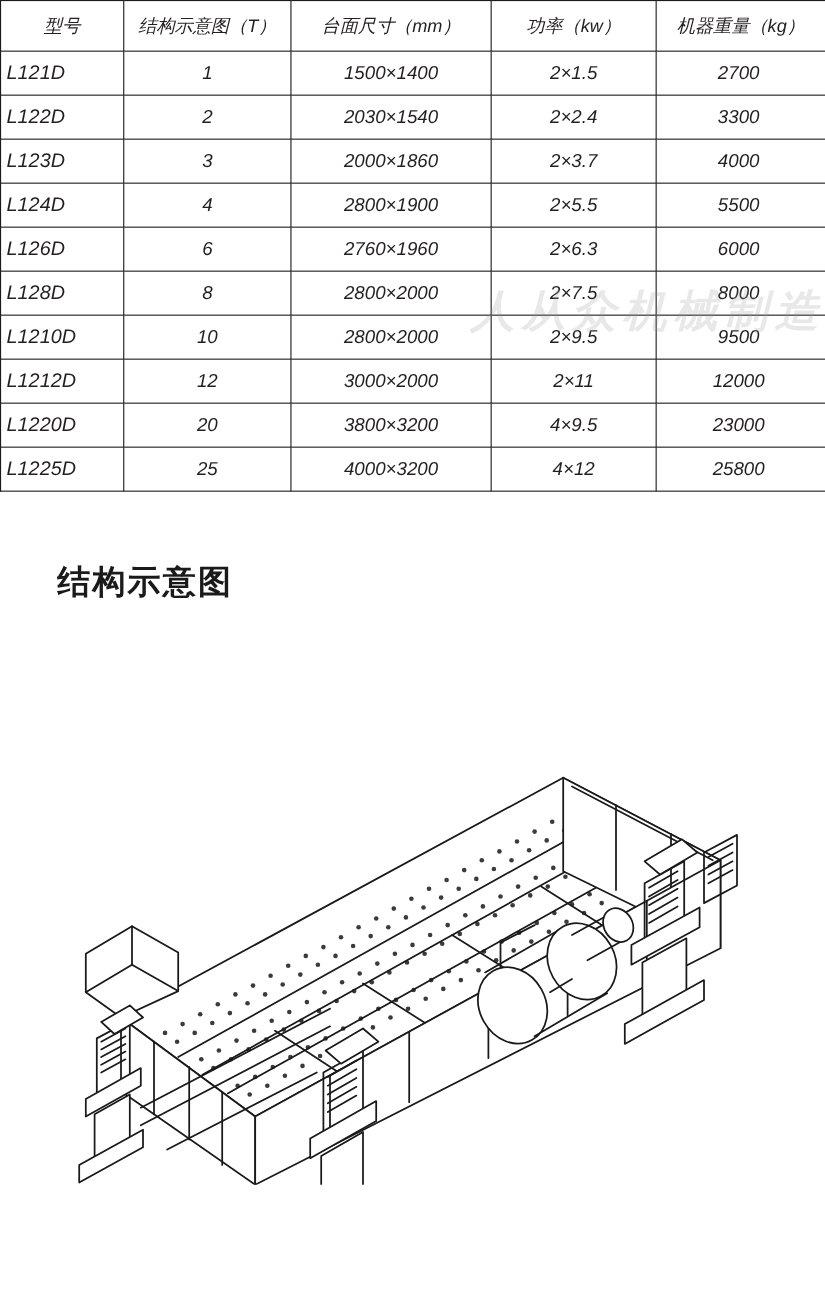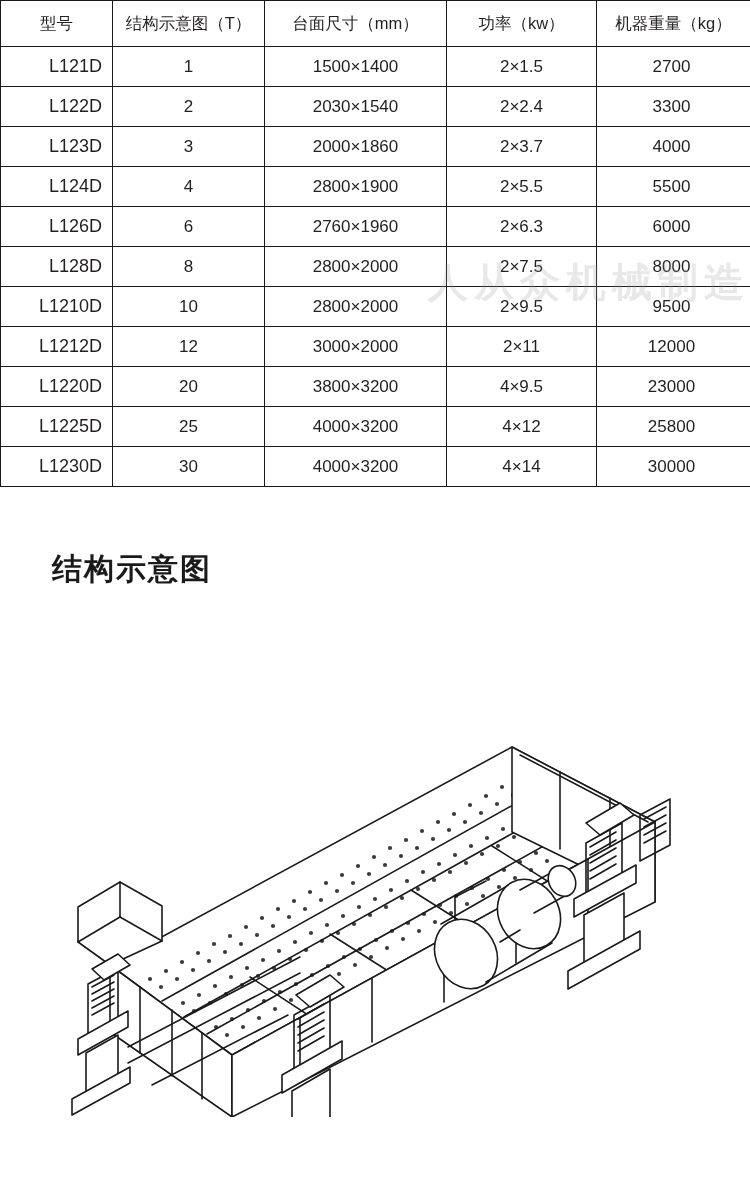--- a/index.html
+++ b/index.html
@@ -19,20 +19,21 @@
     width: 750px;
     height: 1183px;
     position: relative;
     background: #fff;
   }
 
   
   .spec-table-wrap {
     width: 750px;
     position: relative;
+    font-style: italic;
   }
   table.spec {
     border-collapse: collapse;
     width: 750px;
     table-layout: fixed;
   }
   table.spec col.c0 { width: 112px; }
   table.spec col.c1 { width: 152px; }
   table.spec col.c2 { width: 182px; }
   table.spec col.c3 { width: 150px; }
@@ -47,21 +48,21 @@
     box-sizing: border-box;
     background: transparent;
   }
   table.spec thead th {
     text-align: center;
     font-size: 16.5px;
     letter-spacing: 0px;
     height: 46px;
   }
   table.spec tbody td.model {
-    text-align: right;
+    text-align: left;
     font-size: 18px;
     padding-left: 5px;
   }
   table.spec tbody td.num {
     text-align: center;
     font-size: 17px;
   }
   table.spec tbody td.right {
     text-align: center;
     padding-right: 14px;
@@ -194,27 +195,20 @@
           <td class="num">4×9.5</td>
           <td class="right">23000</td>
         </tr>
         <tr>
           <td class="model">L1225D</td>
           <td class="num">25</td>
           <td class="num">4000×3200</td>
           <td class="num">4×12</td>
           <td class="right">25800</td>
         </tr>
-        <tr>
-          <td class="model">L1230D</td>
-          <td class="num">30</td>
-          <td class="num">4000×3200</td>
-          <td class="num">4×14</td>
-          <td class="right">30000</td>
-        </tr>
       </tbody>
     </table>
     <div class="watermark">人从众机械制造</div>
   </div>
 
   <div class="diagram-section">
     <div class="diagram-title">结构示意图</div>
 
     <svg class="diagram-canvas" viewBox="0 0 750 630">
       <g fill="none" stroke="#1a1a1a" stroke-width="1.6" stroke-linejoin="round" stroke-linecap="round">

